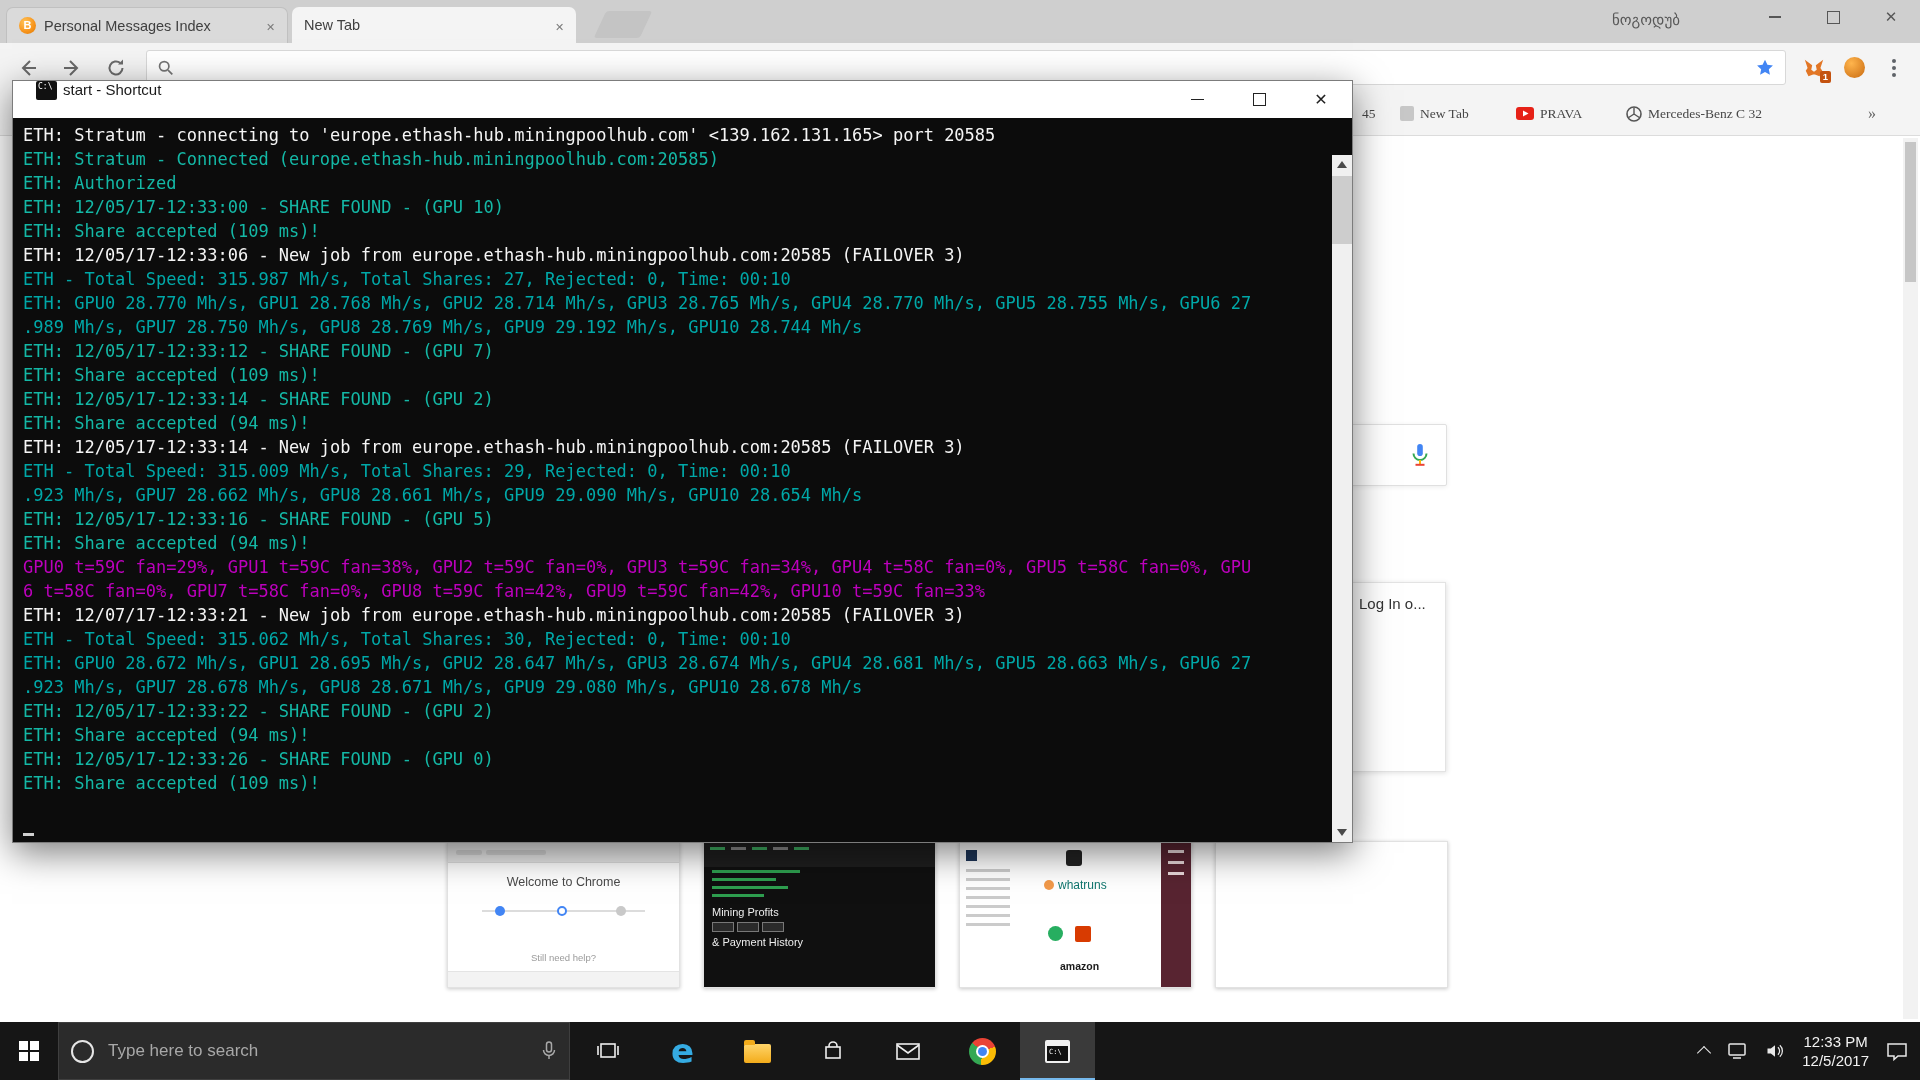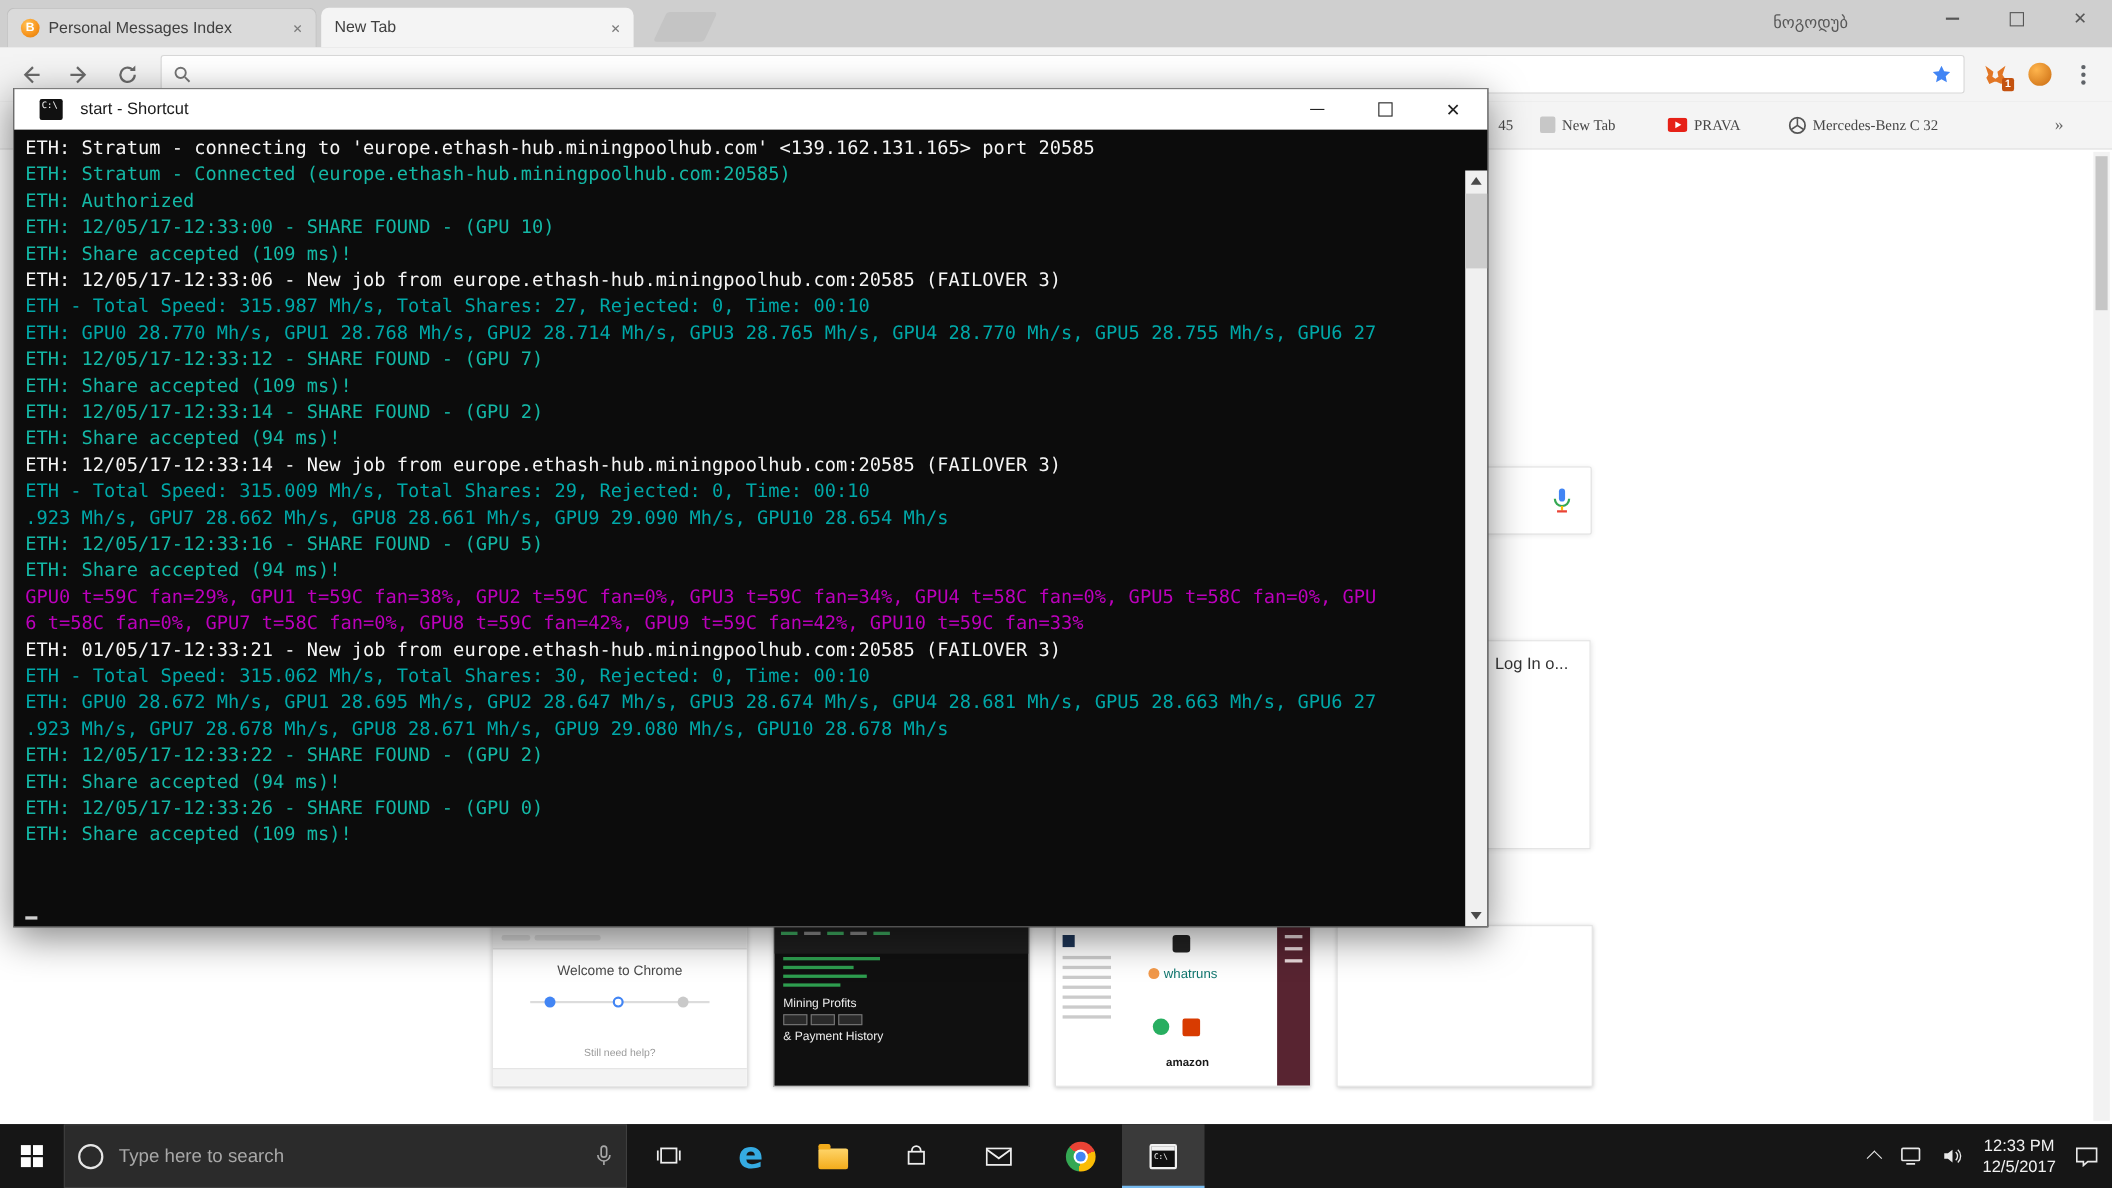--- a/index.html
+++ b/index.html
@@ -78,21 +78,21 @@
   .t3-office{position:absolute;left:115px;top:84px;width:16px;height:16px;background:#d83b01;border-radius:2px;}
   .t3-amazon{position:absolute;left:100px;top:118px;font-size:10.5px;font-weight:bold;color:#1a1a1a;}
   .t3-strip{position:absolute;right:0;top:0;bottom:0;width:30px;background:#582431;}
   .t3-strip i{display:block;width:16px;height:3px;background:#e8d8da;margin:8px auto 0;}
 
   .page-scrollbar{position:absolute;right:2px;top:2px;bottom:3px;width:15px;background:#f2f2f2;}
   .page-thumb{position:absolute;top:4px;left:2px;width:11px;height:140px;background:#c6c6c6;}
 
   
   .console-window{position:absolute;left:12px;top:80px;width:1341px;height:763px;z-index:60;box-shadow:0 10px 34px rgba(0,0,0,.5);border:1px solid #7c7c7c;background:#0c0c0c;box-sizing:border-box;}
-  .console-titlebar{height:37px;background:#fff;display:flex;align-items:center;padding-left:23px;gap:16px;}
+  .console-titlebar{height:37px;background:#fff;display:flex;padding-left:23px;gap:6px;}
   .console-icon{width:21px;height:19px;background:#111;border-radius:2px;position:relative;flex:0 0 auto;}
   .console-icon::after{content:"C:\\";color:#fff;font-size:8px;font-family:"DejaVu Sans Mono",monospace;position:absolute;top:1px;left:2px;}
   .console-title{font-size:15px;color:#1a1a1a;flex:1;}
   .console-controls{display:flex;height:100%;}
   .cc{width:62px;display:flex;align-items:center;justify-content:center;}
   .cc-min i{display:block;width:13px;height:0;border-top:1.6px solid #222;}
   .cc-max i{display:block;width:11px;height:11px;border:1.5px solid #222;}
   .cc-close::before{content:"\2715";font-size:16px;color:#222;}
   .console-body{position:absolute;top:37px;left:0;right:0;bottom:0;background:#0c0c0c;}
   .console-output{position:absolute;top:5px;left:10px;right:24px;font-family:"DejaVu Sans Mono","Liberation Mono",monospace;font-size:17px;line-height:24px;}
@@ -347,32 +347,33 @@
     <div class="console-body">
       <div class="console-output">
           <div class="cline cl-w">ETH: Stratum - connecting to 'europe.ethash-hub.miningpoolhub.com' &lt;139.162.131.165&gt; port 20585</div>
           <div class="cline cl-g">ETH: Stratum - Connected (europe.ethash-hub.miningpoolhub.com:20585)</div>
           <div class="cline cl-g">ETH: Authorized</div>
           <div class="cline cl-g">ETH: 12/05/17-12:33:00 - SHARE FOUND - (GPU 10)</div>
           <div class="cline cl-g">ETH: Share accepted (109 ms)!</div>
           <div class="cline cl-w">ETH: 12/05/17-12:33:06 - New job from europe.ethash-hub.miningpoolhub.com:20585 (FAILOVER 3)</div>
           <div class="cline cl-c">ETH - Total Speed: 315.987 Mh/s, Total Shares: 27, Rejected: 0, Time: 00:10</div>
           <div class="cline cl-c">ETH: GPU0 28.770 Mh/s, GPU1 28.768 Mh/s, GPU2 28.714 Mh/s, GPU3 28.765 Mh/s, GPU4 28.770 Mh/s, GPU5 28.755 Mh/s, GPU6 27</div>
+          <div class="cline cl-c">.989 Mh/s, GPU7 28.750 Mh/s, GPU8 28.769 Mh/s, GPU9 29.192 Mh/s, GPU10 28.744 Mh/s</div>
           <div class="cline cl-g">ETH: 12/05/17-12:33:12 - SHARE FOUND - (GPU 7)</div>
           <div class="cline cl-g">ETH: Share accepted (109 ms)!</div>
           <div class="cline cl-g">ETH: 12/05/17-12:33:14 - SHARE FOUND - (GPU 2)</div>
           <div class="cline cl-g">ETH: Share accepted (94 ms)!</div>
           <div class="cline cl-w">ETH: 12/05/17-12:33:14 - New job from europe.ethash-hub.miningpoolhub.com:20585 (FAILOVER 3)</div>
           <div class="cline cl-c">ETH - Total Speed: 315.009 Mh/s, Total Shares: 29, Rejected: 0, Time: 00:10</div>
           <div class="cline cl-c">.923 Mh/s, GPU7 28.662 Mh/s, GPU8 28.661 Mh/s, GPU9 29.090 Mh/s, GPU10 28.654 Mh/s</div>
           <div class="cline cl-g">ETH: 12/05/17-12:33:16 - SHARE FOUND - (GPU 5)</div>
           <div class="cline cl-g">ETH: Share accepted (94 ms)!</div>
           <div class="cline cl-m">GPU0 t=59C fan=29%, GPU1 t=59C fan=38%, GPU2 t=59C fan=0%, GPU3 t=59C fan=34%, GPU4 t=58C fan=0%, GPU5 t=58C fan=0%, GPU</div>
           <div class="cline cl-m">6 t=58C fan=0%, GPU7 t=58C fan=0%, GPU8 t=59C fan=42%, GPU9 t=59C fan=42%, GPU10 t=59C fan=33%</div>
-          <div class="cline cl-w">ETH: 01/05/17-12:33:21 - New job from europe.ethash-hub.miningpoolhub.com:20585 (FAILOVER 3)</div>
+          <div class="cline cl-w">ETH: 12/07/17-12:33:21 - New job from europe.ethash-hub.miningpoolhub.com:20585 (FAILOVER 3)</div>
           <div class="cline cl-c">ETH - Total Speed: 315.062 Mh/s, Total Shares: 30, Rejected: 0, Time: 00:10</div>
           <div class="cline cl-c">ETH: GPU0 28.672 Mh/s, GPU1 28.695 Mh/s, GPU2 28.647 Mh/s, GPU3 28.674 Mh/s, GPU4 28.681 Mh/s, GPU5 28.663 Mh/s, GPU6 27</div>
           <div class="cline cl-c">.923 Mh/s, GPU7 28.678 Mh/s, GPU8 28.671 Mh/s, GPU9 29.080 Mh/s, GPU10 28.678 Mh/s</div>
           <div class="cline cl-g">ETH: 12/05/17-12:33:22 - SHARE FOUND - (GPU 2)</div>
           <div class="cline cl-g">ETH: Share accepted (94 ms)!</div>
           <div class="cline cl-g">ETH: 12/05/17-12:33:26 - SHARE FOUND - (GPU 0)</div>
           <div class="cline cl-g">ETH: Share accepted (109 ms)!</div>
         </div>
       <div class="console-cursor"></div>
       <div class="console-scrollbar">

